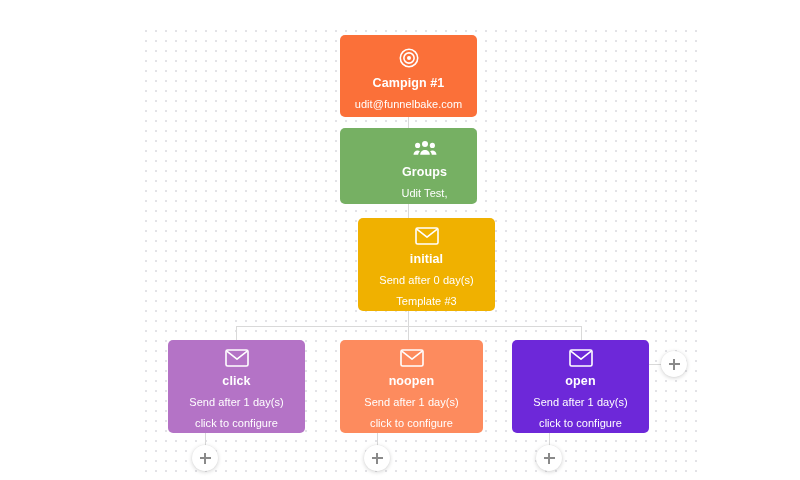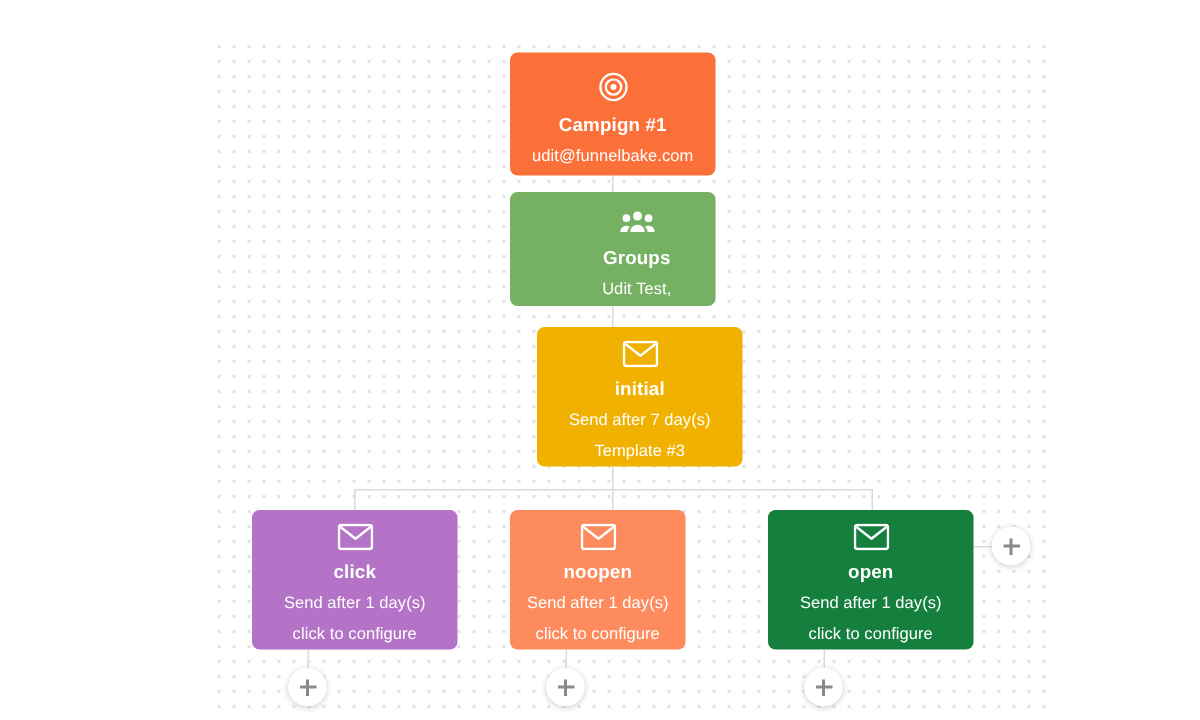--- a/index.html
+++ b/index.html
@@ -149,49 +149,49 @@
   </div>
 
   <div class="node" id="node-initial" style="left: 358px; top: 218px; width: 137px; height: 93px; background: rgb(240, 177, 0);">
     <span class="node-icon">
       <svg width="24" height="18" viewBox="0 0 24 18" fill="none" stroke="#ffffff" stroke-width="1.6" stroke-linejoin="round">
         <rect x="1" y="1" width="22" height="16" rx="1.6"></rect>
         <path d="M1.8 2.2 L12 10.2 L22.2 2.2"></path>
       </svg>
     </span>
     <div class="node-title">initial</div>
-    <div class="node-sub">Send after 7 day(s)</div>
+    <div class="node-sub">Send after 0 day(s)</div>
     <div class="node-sub">Template #3</div>
   </div>
 
   <div class="node" id="node-click" style="left: 168px; top: 340px; width: 137px; height: 93px; background: rgb(180, 115, 198);">
     <span class="node-icon">
       <svg width="24" height="18" viewBox="0 0 24 18" fill="none" stroke="#ffffff" stroke-width="1.6" stroke-linejoin="round">
         <rect x="1" y="1" width="22" height="16" rx="1.6"></rect>
         <path d="M1.8 2.2 L12 10.2 L22.2 2.2"></path>
       </svg>
     </span>
     <div class="node-title">click</div>
     <div class="node-sub">Send after 1 day(s)</div>
     <div class="node-sub">click to configure</div>
   </div>
 
-  <div class="node" id="node-noopen" style="left: 340px; top: 340px; width: 117px; height: 93px; background: rgb(253, 139, 94);">
+  <div class="node" id="node-noopen" style="left: 340px; top: 340px; width: 143px; height: 93px; background: rgb(253, 139, 94);">
     <span class="node-icon">
       <svg width="24" height="18" viewBox="0 0 24 18" fill="none" stroke="#ffffff" stroke-width="1.6" stroke-linejoin="round">
         <rect x="1" y="1" width="22" height="16" rx="1.6"></rect>
         <path d="M1.8 2.2 L12 10.2 L22.2 2.2"></path>
       </svg>
     </span>
     <div class="node-title">noopen</div>
     <div class="node-sub">Send after 1 day(s)</div>
     <div class="node-sub">click to configure</div>
   </div>
 
-  <div class="node" id="node-open" style="left: 512px; top: 340px; width: 137px; height: 93px; background: #15803d;">
+  <div class="node" id="node-open" style="left: 512px; top: 340px; width: 137px; height: 93px; background: #6d28d9;">
     <span class="node-icon">
       <svg width="24" height="18" viewBox="0 0 24 18" fill="none" stroke="#ffffff" stroke-width="1.6" stroke-linejoin="round">
         <rect x="1" y="1" width="22" height="16" rx="1.6"></rect>
         <path d="M1.8 2.2 L12 10.2 L22.2 2.2"></path>
       </svg>
     </span>
     <div class="node-title">open</div>
     <div class="node-sub">Send after 1 day(s)</div>
     <div class="node-sub">click to configure</div>
   </div>

